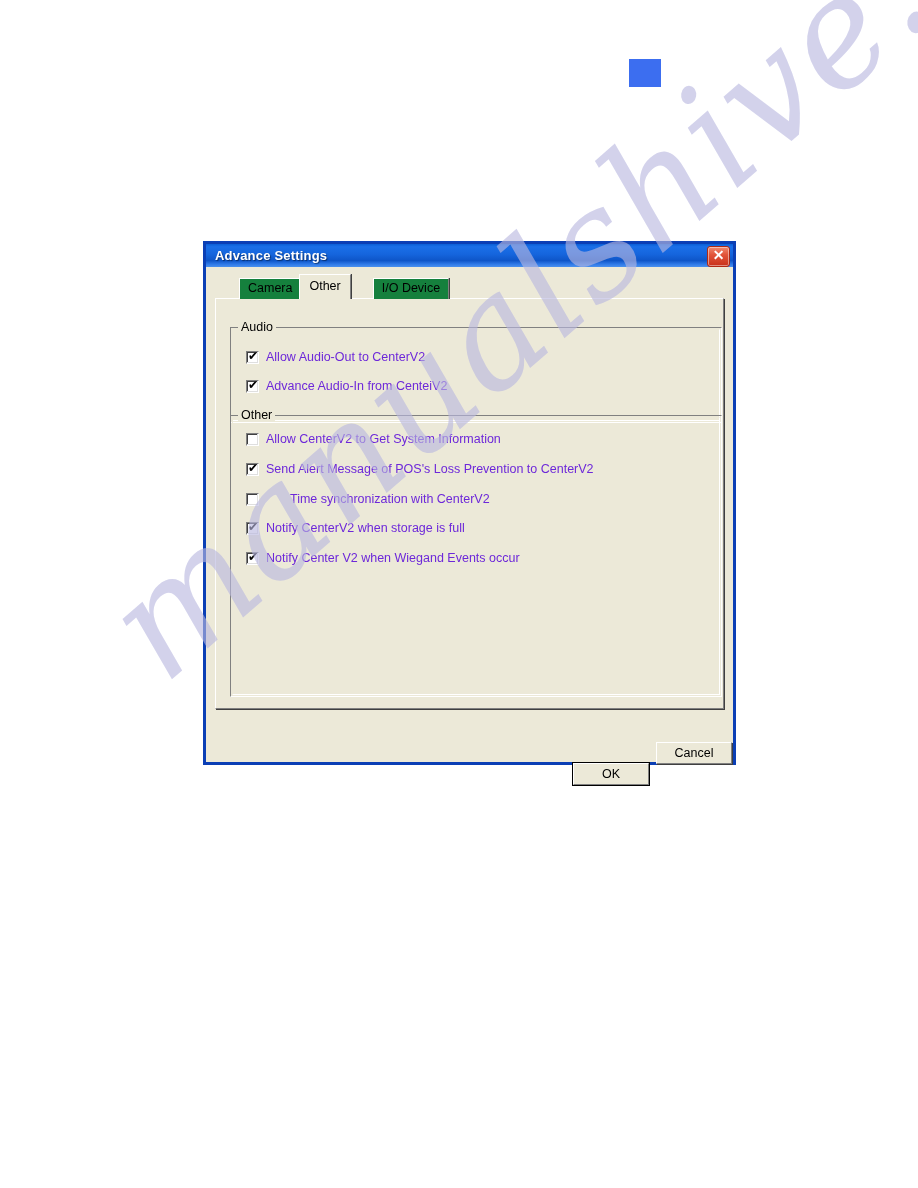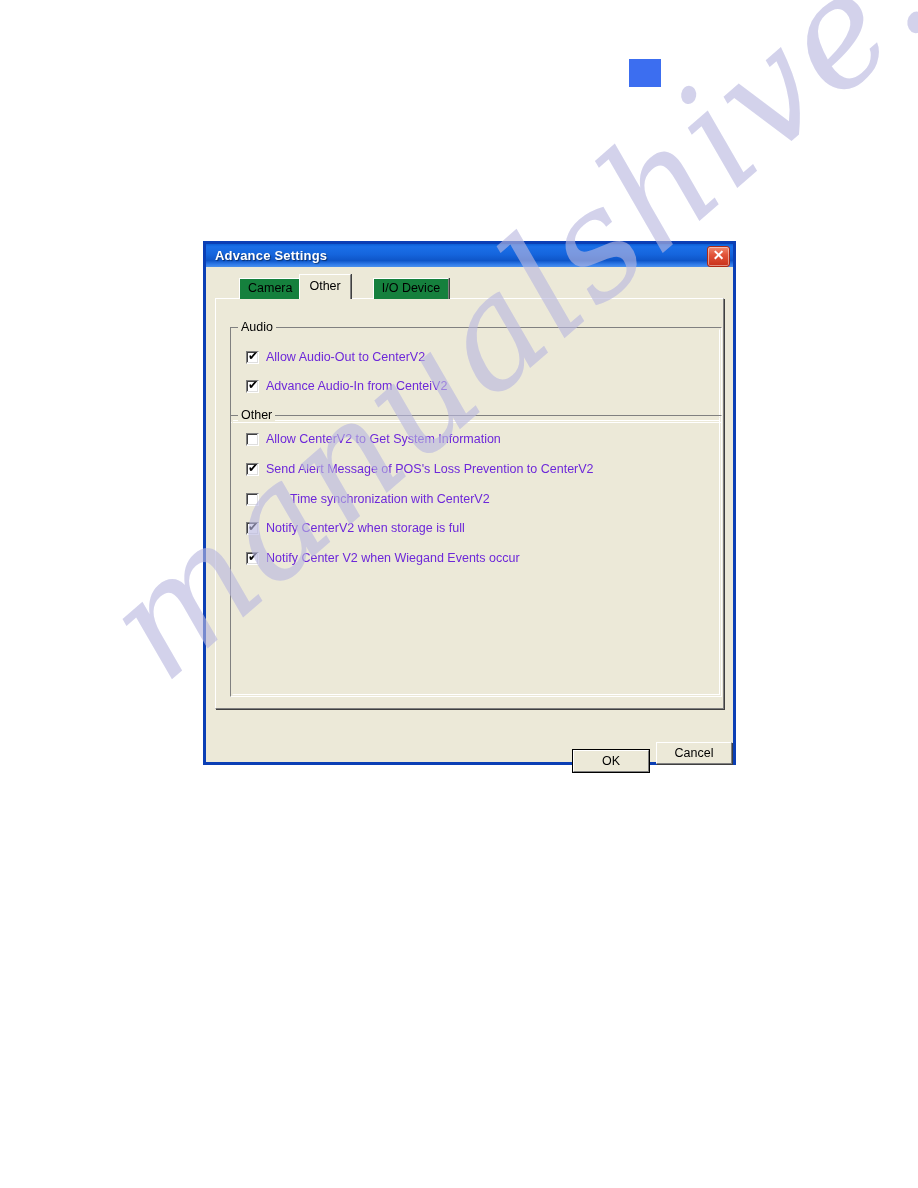--- a/index.html
+++ b/index.html
@@ -268,21 +268,21 @@
     font-family: "Liberation Sans", sans-serif;
     color: #000000;
     display: flex;
     align-items: center;
     justify-content: center;
     cursor: pointer;
     box-sizing: border-box;
   }
   #btn-ok {
     left: 367px;
-    top: 483px;
+    top: 496px;
     width: 76px;
     outline: 1px solid #000000;
     outline-offset: 0px;
     text-align: right;
   }
   #btn-cancel {
     left: 450px;
     top: 475px;
     width: 76px;
   }

